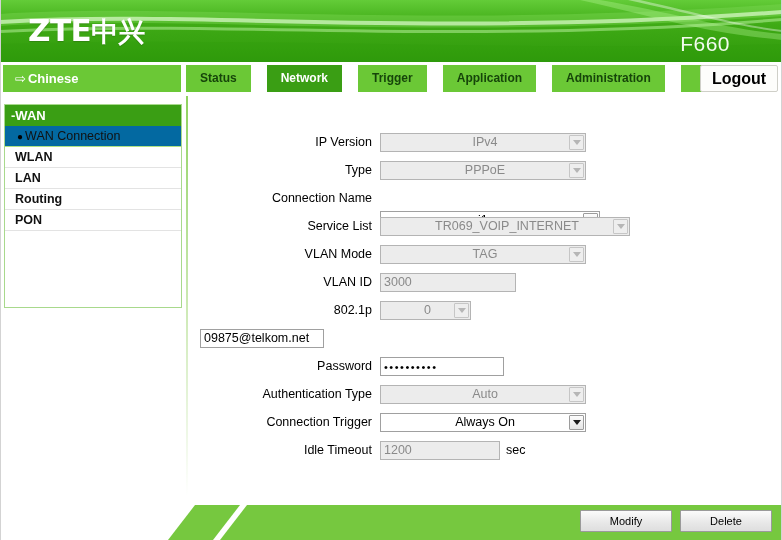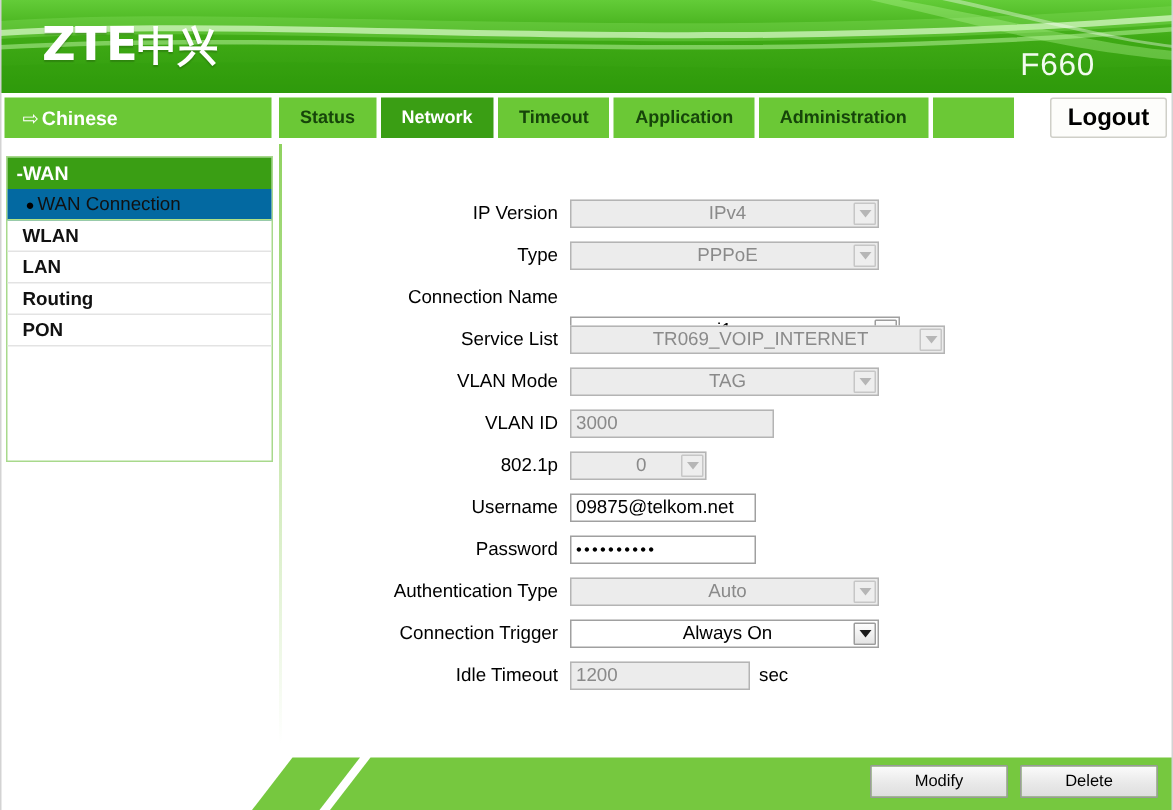--- a/index.html
+++ b/index.html
@@ -80,21 +80,21 @@
   .lang-box .lbl {
     color: #ffffff;
     font-weight: bold;
     font-size: 13px;
   }
   .tabs {
     position: absolute;
     left: 186px; top: 3px;
     height: 27px;
     display: flex;
-    gap: 3px;
+    gap: 16px;
     align-items: center;
   }
   .tab {
     background: #6bc836;
     color: #16450a;
     font-weight: bold;
     font-size: 12px;
     height: 27px;
     line-height: 27px;
     padding: 0 14px;
@@ -340,21 +340,21 @@
 </div>
 
 <div class="navbar">
   <div class="lang-box">
     <span class="arrow">⇨</span>
     <span class="lbl">Chinese</span>
   </div>
   <div class="tabs">
     <div class="tab">Status</div>
     <div class="tab active">Network</div>
-    <div class="tab">Timeout</div>
+    <div class="tab">Trigger</div>
     <div class="tab">Application</div>
     <div class="tab">Administration</div>
     <div class="tab-filler"></div>
   </div>
   <div class="logout">Logout</div>
 </div>
 
 <div class="sidebar">
   <div class="side-head">-WAN</div>
   <div class="side-item sub selected">
@@ -443,21 +443,20 @@
       <div class="select disabled" style="width:91px;">
         <span class="val">0</span>
         <span class="btn">
             <span class="tri"></span>
           </span>
       </div>
     </div>
   </div>
 
   <div class="row">
-    <div class="label">Username</div>
     <div class="ctl">
       <div class="field" style="width:124px;">09875@telkom.net</div>
     </div>
   </div>
 
   <div class="row">
     <div class="label">Password</div>
     <div class="ctl">
       <div class="field pw-dots" style="width:124px;">••••••••••</div>
     </div>

